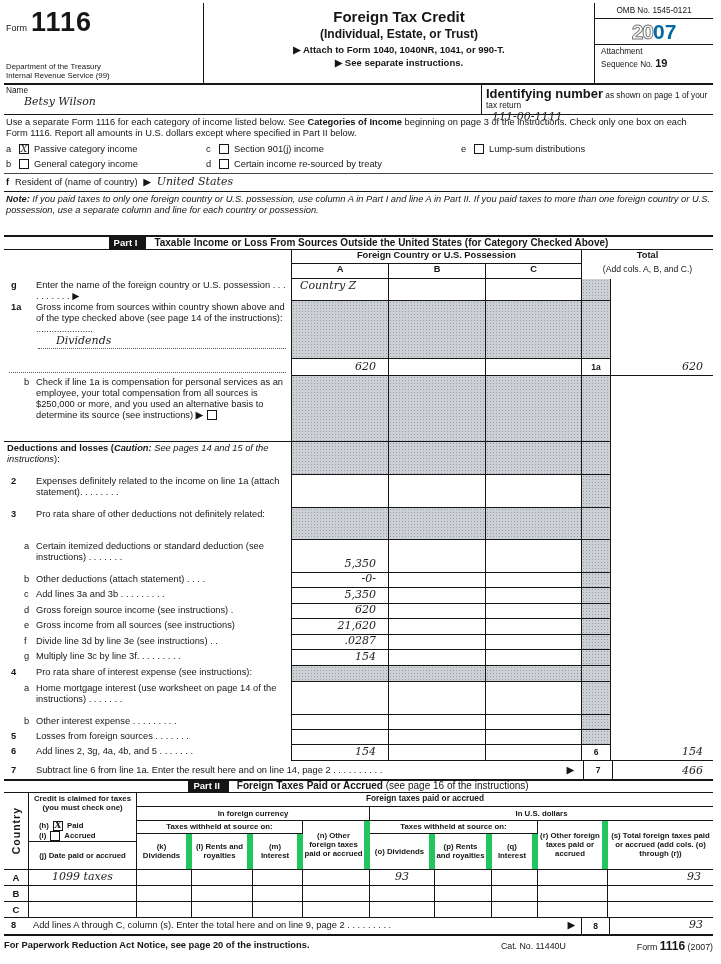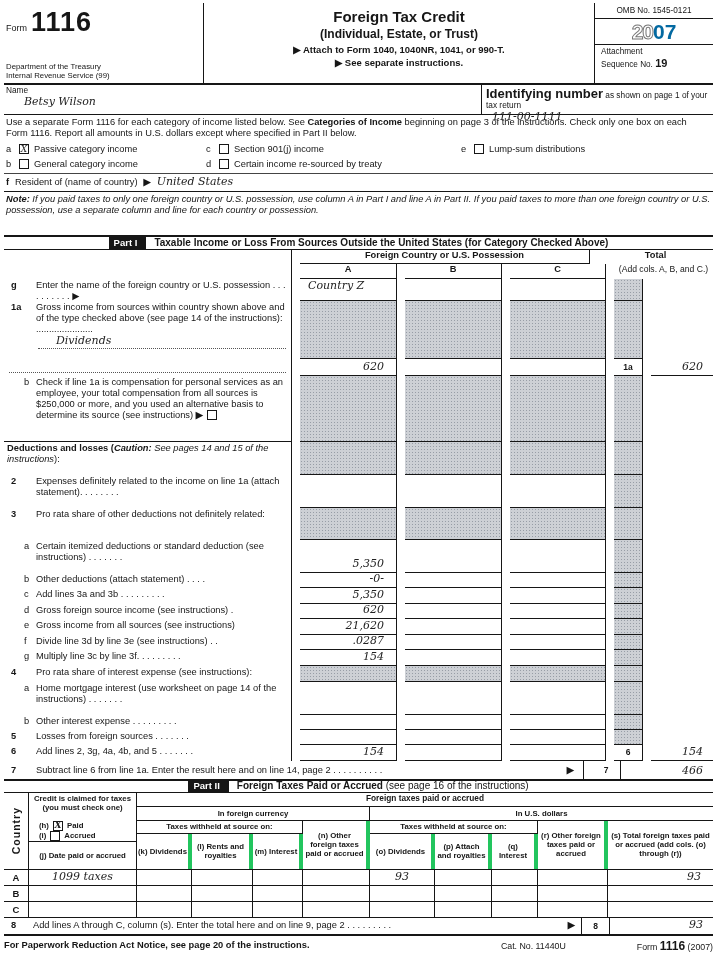--- a/index.html
+++ b/index.html
@@ -52,21 +52,21 @@
   
   .partbar { border-top:2px solid #161616; border-bottom:1px solid #161616; display:flex; align-items:center; height:15px;justify-content:center; }
   .chip { background:#161616; color:#fff; font-weight:bold; font-size:9.5px; padding:1px 9px 2px 5px; margin-right:8px; }
   .ptitle { font-weight:bold; font-size:10px; }
   .ptitle .norm { font-weight:normal; }
 
   
   .shade { background-color:#cdd0d5;
            background-image:radial-gradient(#979da6 0.8px, transparent 0.9px);
            background-size:3px 3px; }
-  .p1row { display:flex;gap:8px; }
+  .p1row { display:flex; }
   .lab { width:288px; border-right:1px solid #161616; padding:1px 3px 0 32px; position:relative; }
   .lab.flush { padding-left:3px; }
   .lab.wide { width:580px; }
   .lno { position:absolute; left:7px; font-weight:bold; }
   .lno.sub { left:20px; font-weight:normal; }
   .cA,.cB { width:97px; border-right:1px solid #161616; }
   .cC { width:96px; border-right:1px solid #161616; }
   .cN { width:29px; border-right:1px solid #161616; font-size:8.5px; font-weight:bold;
         display:flex; align-items:center; justify-content:center; }
   .cT { flex:1; }
@@ -90,21 +90,21 @@
   .r1 { height:14px; border-bottom:1px solid #161616; display:flex; align-items:center; justify-content:center; font-size:8.3px; }
   .r2 { height:14px; border-bottom:1px solid #161616; display:flex; }
   .fcspan { width:233px; border-right:1px solid #161616; display:flex; align-items:center; justify-content:center; }
   .usdspan { flex:1; display:flex; align-items:center; justify-content:center; }
   .r34 { flex:1; display:flex; }
   .twasgrp { display:flex; flex-direction:column; }
   .twasgrp.fc { width:166px; }
   .twasgrp.usd { width:168px; }
   .twas { height:13px; border-bottom:1px solid #161616; border-right:1px solid #161616; display:flex; align-items:center; justify-content:center; }
   .subcols { flex:1; display:flex; }
-  .shcell { border-right:4px solid #22c55e; display:flex; align-items:center; justify-content:center; text-align:center; padding:1px; }
+  .shcell { border-right:6px solid #22c55e; display:flex; align-items:center; justify-content:center; text-align:center; padding:1px; }
   .ck { width:55px; } .cl { width:61px; } .cm { width:50px; } .cn { width:67px; }
   .co { width:65px; } .cp { width:57px; } .cq { width:46px; } .cr { width:70px; }
   .cs { flex:1; border-right:none; }
   .p2datarow { display:flex; height:16px; font-weight:normal; }
   .p2datarow > div { border-right:1px solid #161616; border-bottom:1px solid #161616; display:flex; align-items:center; }
   .rl { width:25px; justify-content:center; font-weight:bold; font-size:9.5px; }
   .rj { width:108px; justify-content:center; }
   .dk { width:55px; } .dl { width:61px; } .dm { width:50px; } .dn { width:67px; }
   .do { width:65px; justify-content:center; } .dp { width:57px; } .dq { width:46px; } .dr { width:70px; }
   .ds { flex:1; border-right:none !important; justify-content:flex-end; padding-right:12px; }
@@ -479,21 +479,21 @@
             <div class="shcell ck">(k) Dividends</div>
             <div class="shcell cl">(l) Rents and royalties</div>
             <div class="shcell cm">(m) Interest</div>
           </div>
         </div>
         <div class="shcell cn">(n) Other foreign taxes paid or accrued</div>
         <div class="twasgrp usd">
           <div class="twas">Taxes withheld at source on:</div>
           <div class="subcols">
             <div class="shcell co">(o) Dividends</div>
-            <div class="shcell cp">(p) Attach and royalties</div>
+            <div class="shcell cp">(p) Rents and royalties</div>
             <div class="shcell cq">(q) Interest</div>
           </div>
         </div>
         <div class="shcell cr">(r) Other foreign taxes paid or accrued</div>
         <div class="shcell cs">(s) Total foreign taxes paid or accrued (add cols. (o) through (r))</div>
       </div>
     </div>
   </div>
 
   <div class="p2datarow">

